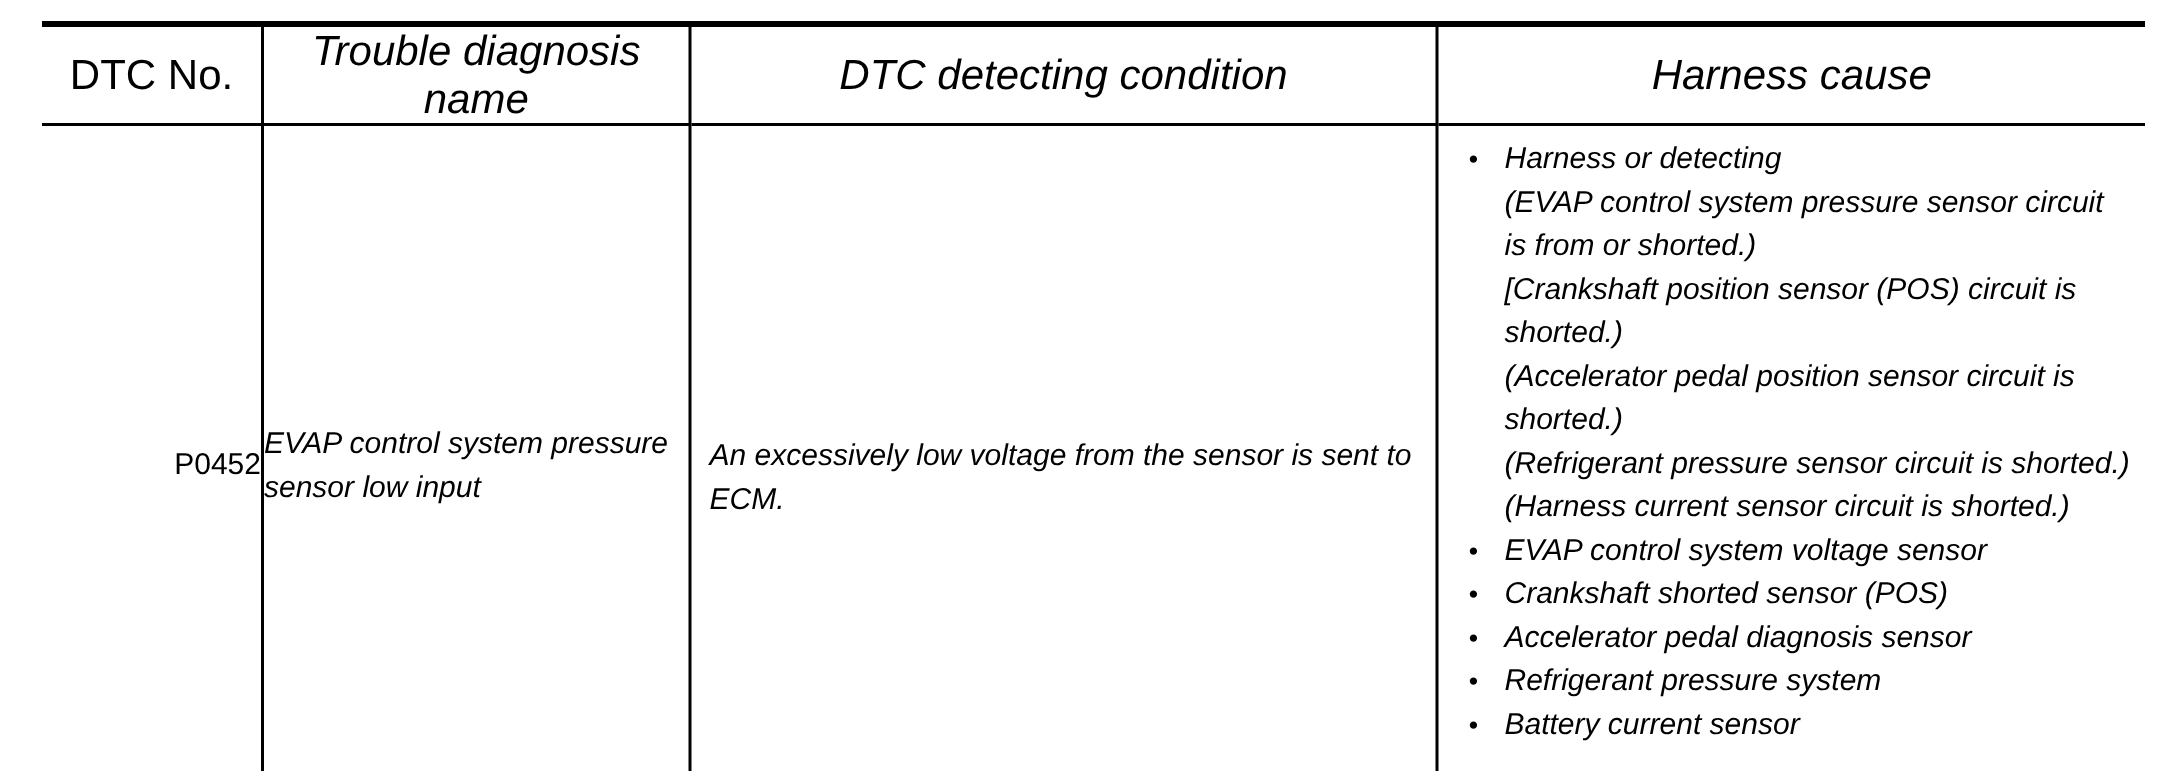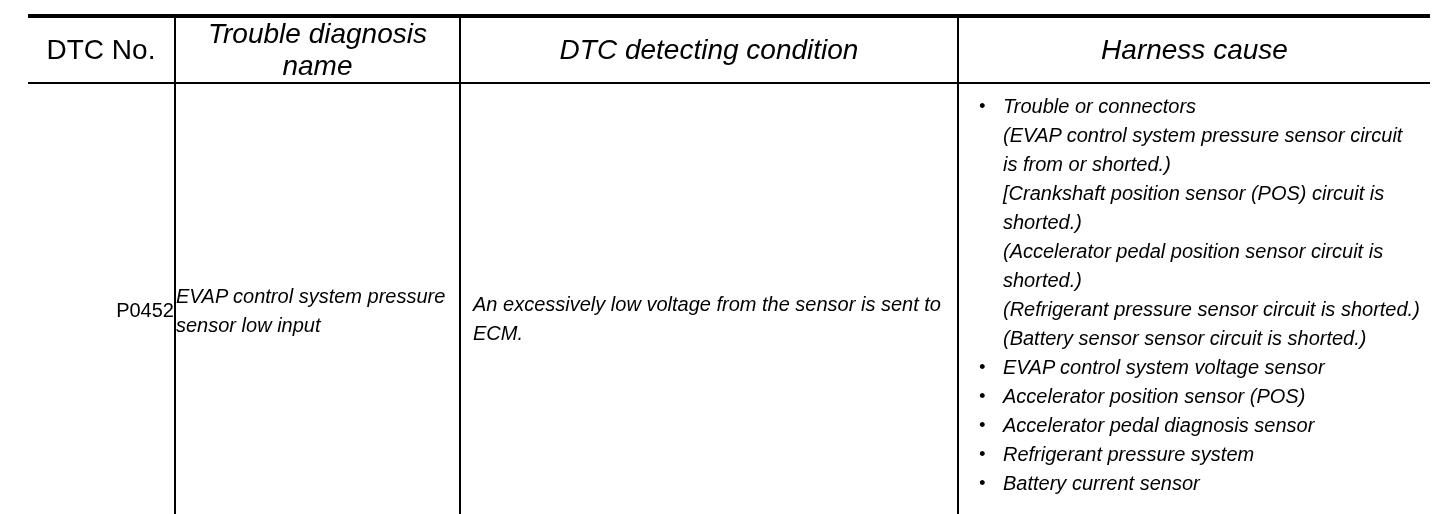--- a/index.html
+++ b/index.html
@@ -98,34 +98,34 @@
   </thead>
   <tbody>
     <tr>
       <td class="col-dtc">P0452</td>
       <td class="col-name">EVAP control system pressure sensor low input</td>
       <td class="col-cond">An excessively low voltage from the sensor is sent to ECM.</td>
       <td class="col-cause">
         <ul class="cause-list" id="cause-list">
             <li>
               <span class="bullet">•</span>
-              <div>Trouble or connectors</div>
+              <div>Harness or detecting</div>
               <div>(EVAP control system pressure sensor circuit is from or shorted.)</div>
               <div>[Crankshaft position sensor (POS) circuit is shorted.)</div>
               <div>(Accelerator pedal position sensor circuit is shorted.)</div>
               <div>(Refrigerant pressure sensor circuit is shorted.)</div>
-              <div>(Battery sensor sensor circuit is shorted.)</div>
+              <div>(Harness current sensor circuit is shorted.)</div>
             </li>
             <li>
               <span class="bullet">•</span>
               <div>EVAP control system voltage sensor</div>
             </li>
             <li>
               <span class="bullet">•</span>
-              <div>Accelerator position sensor (POS)</div>
+              <div>Crankshaft shorted sensor (POS)</div>
             </li>
             <li>
               <span class="bullet">•</span>
               <div>Accelerator pedal diagnosis sensor</div>
             </li>
             <li>
               <span class="bullet">•</span>
               <div>Refrigerant pressure system</div>
             </li>
             <li>

